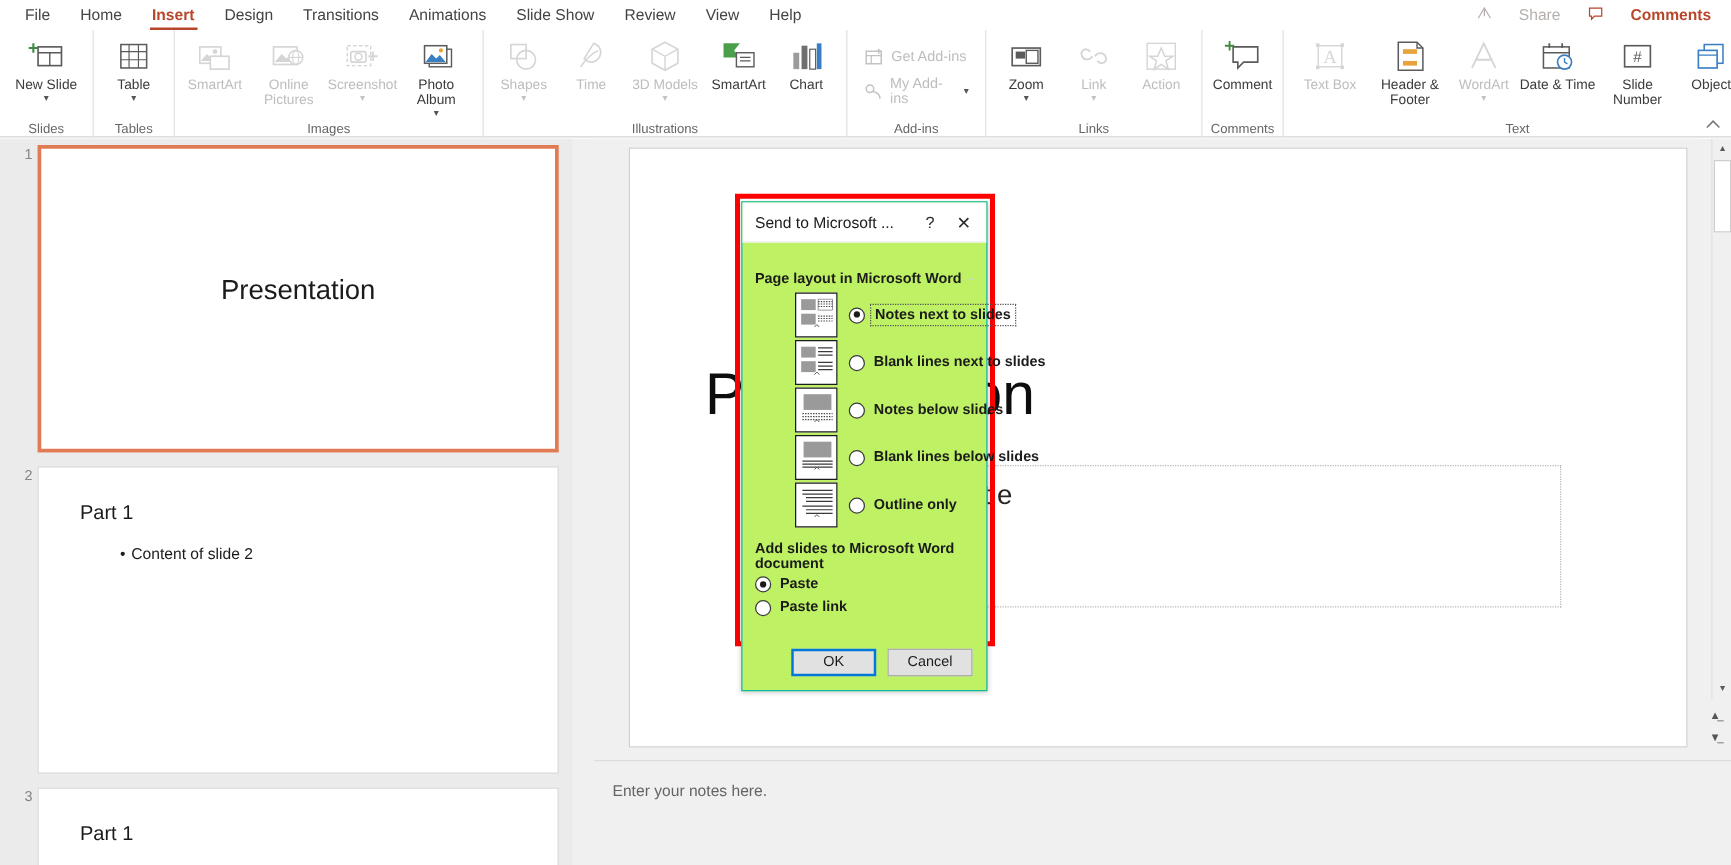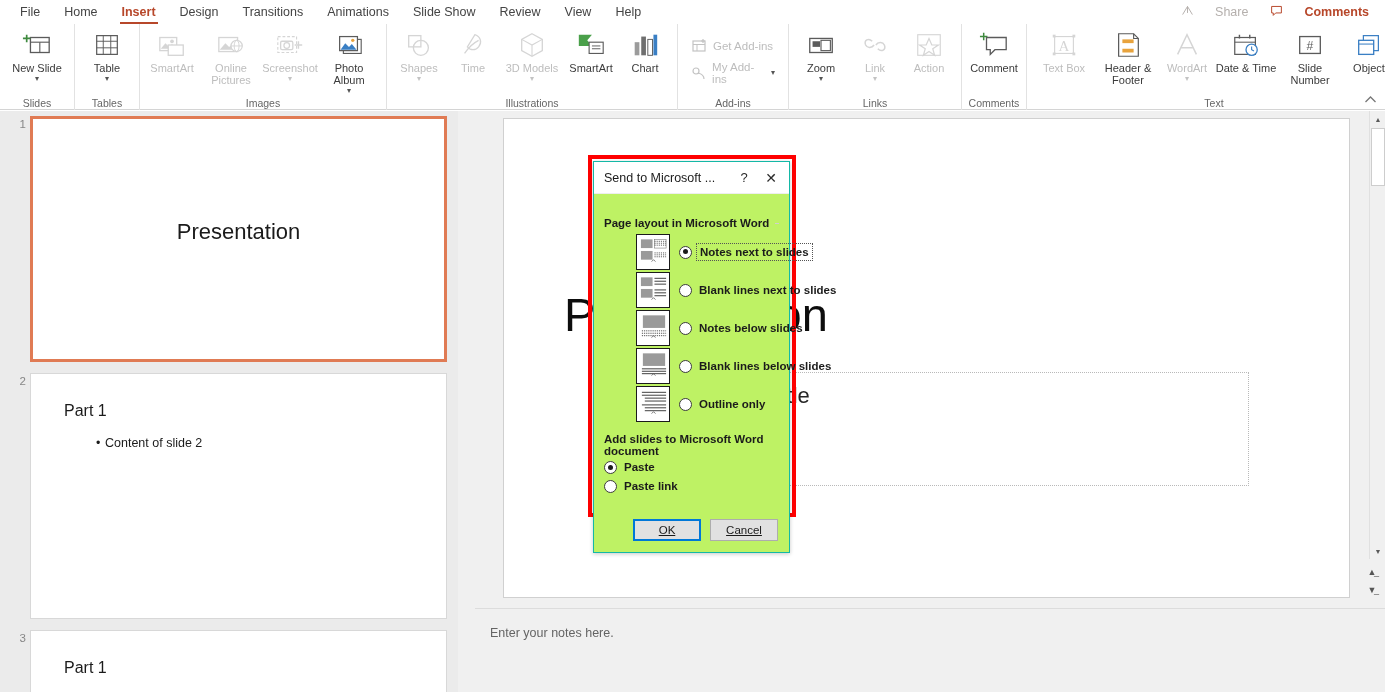--- a/index.html
+++ b/index.html
@@ -217,21 +217,21 @@
   .focusring { outline: 1px dotted #555; outline-offset: 2px; padding: 0 1px; }
   .grouplabel2 { font-size: 11.5px; color: #1b1b1b; margin: 10px 0 4px 0; }
   .optrow2 { display: flex; height: 19px; }
   .dlg-buttons {
     position: absolute; left: 0; right: 0; bottom: 11px;
     display: flex; justify-content: flex-end; gap: 9px; padding-right: 11px;
   }
   .btn {
     width: 68px; height: 22px; font-size: 11.5px; color: #1b1b1b;
     background: #e1e1e1; border: 1px solid #adadad;
-    display: flex; align-items: center; justify-content: center; text-decoration: underline;
+    display: flex; align-items: center; justify-content: center;
   }
   .btn.default { border: 2px solid #0078d7; background: #e1e1e1; }
 </style>
 </head>
 <body>
 
 <div id="app">
 
   <div class="tabbar">
     <div class="tabs" id="tabs-host">

